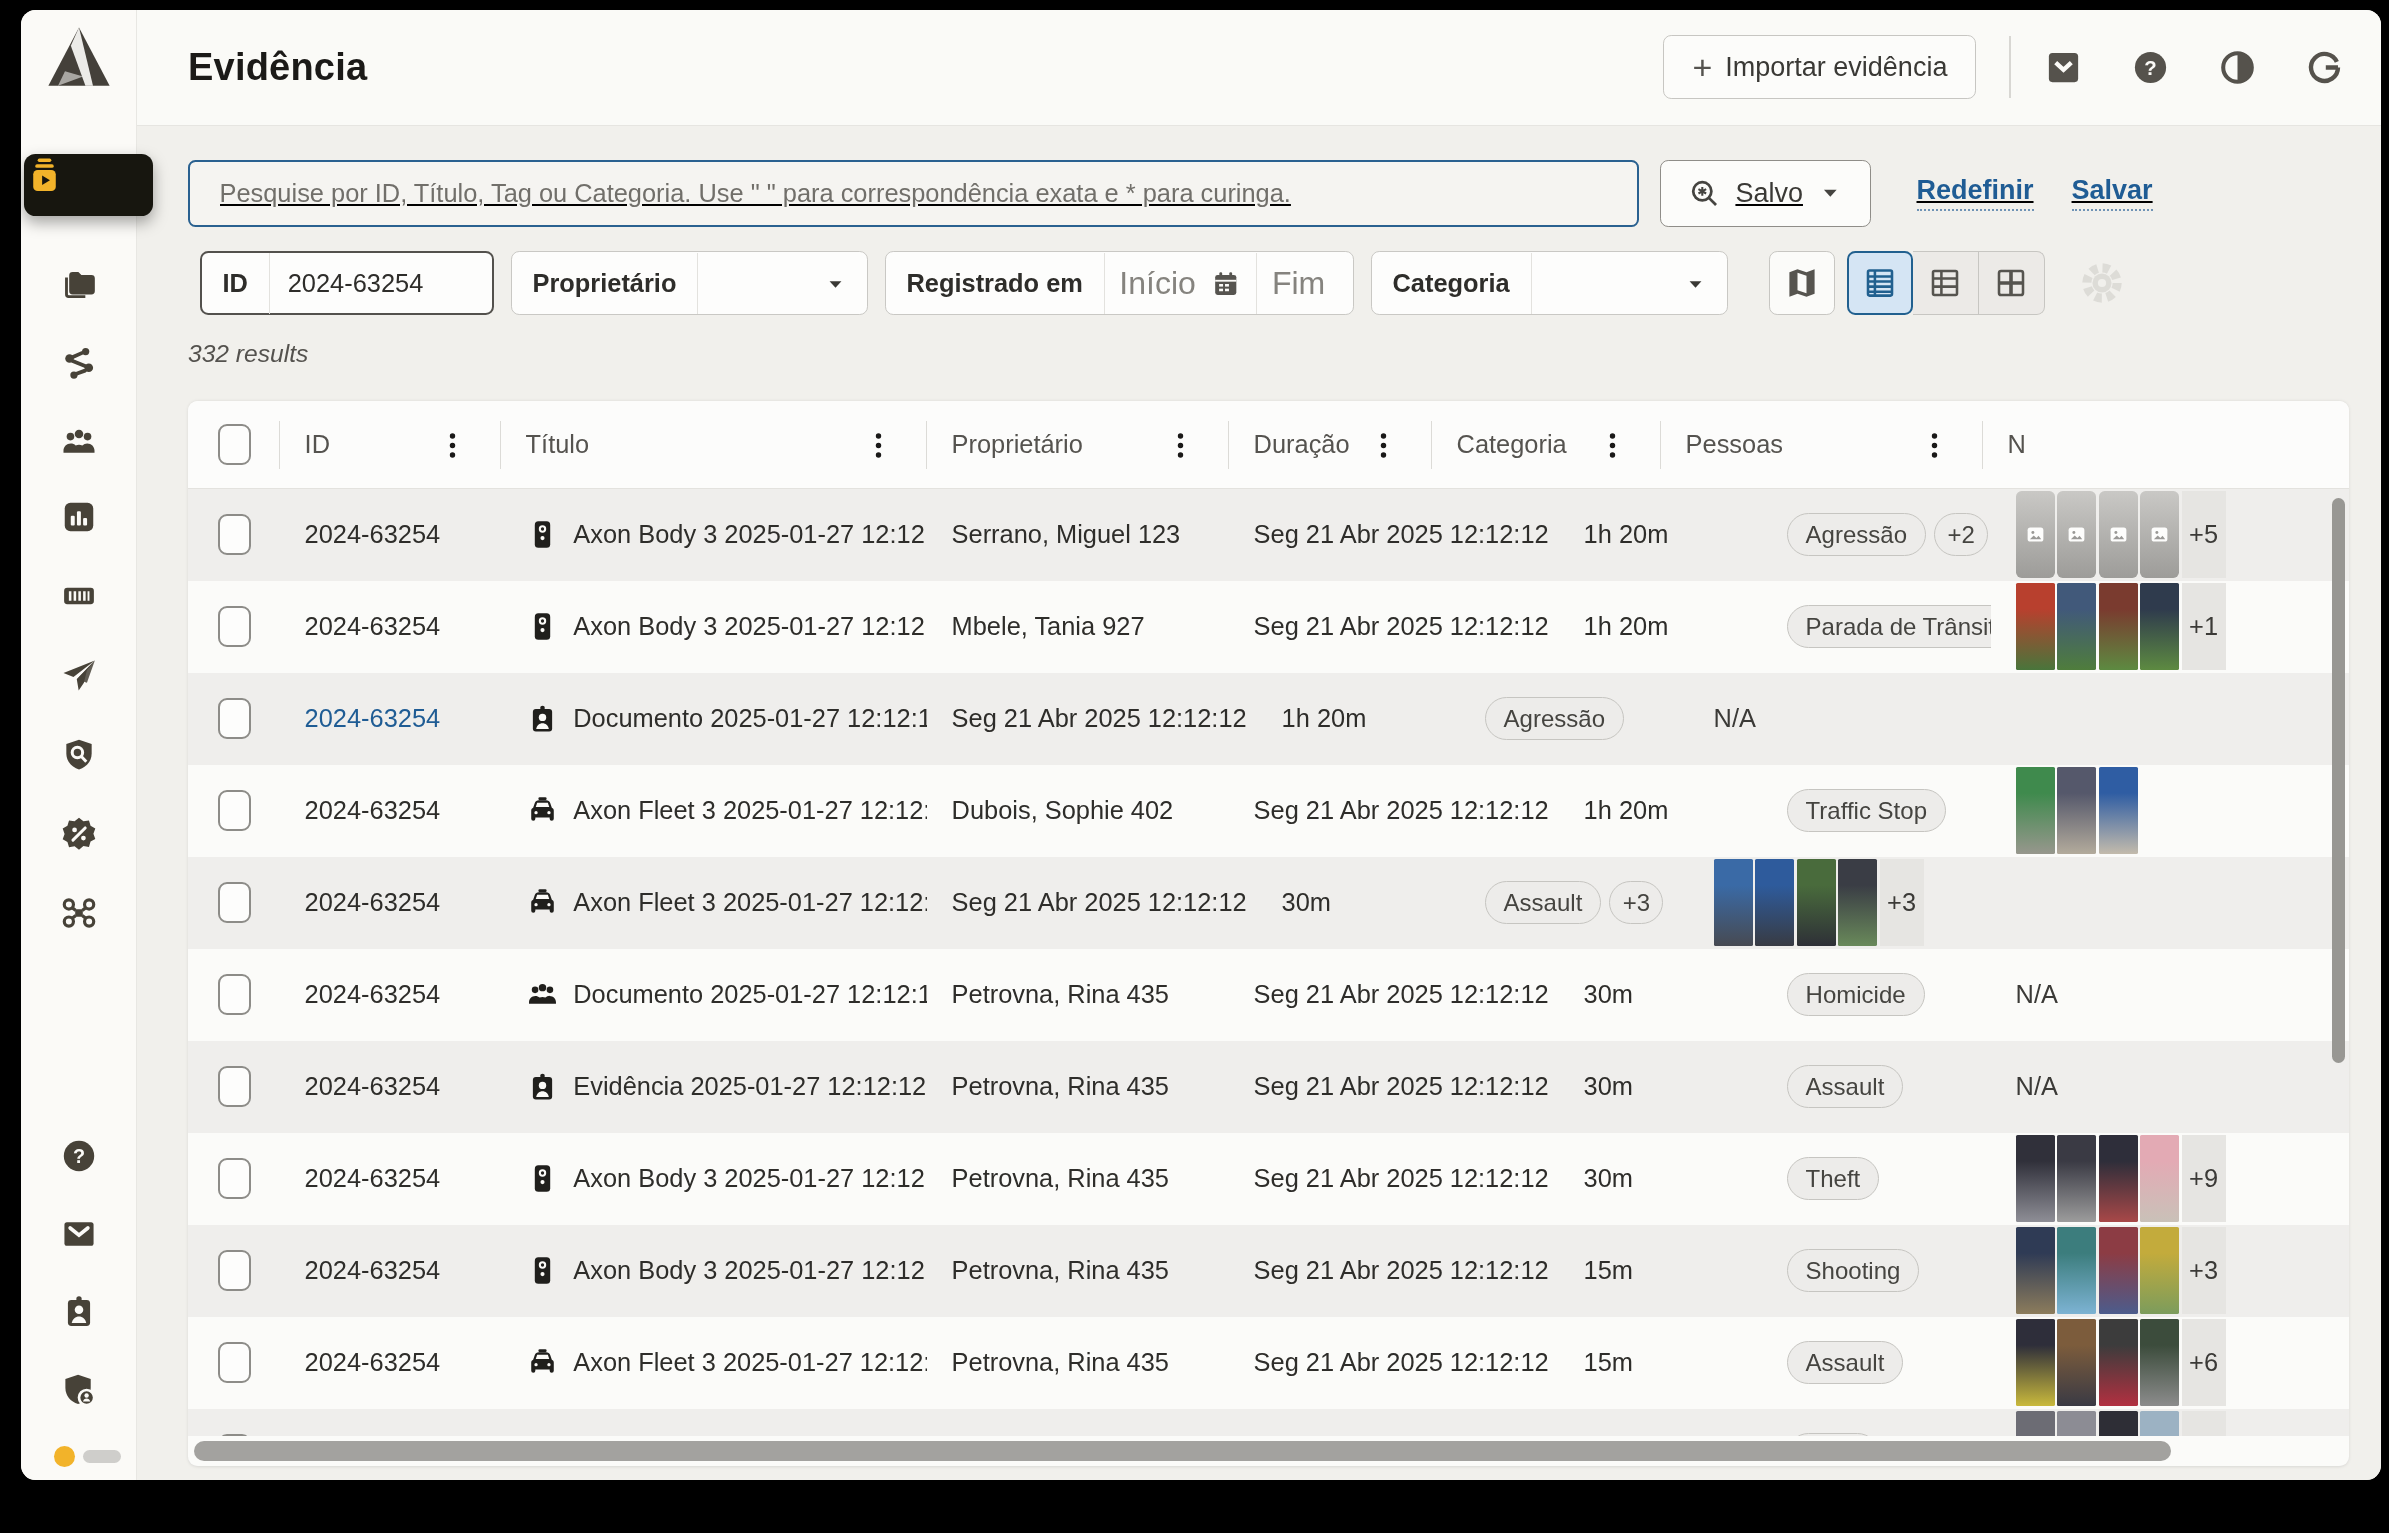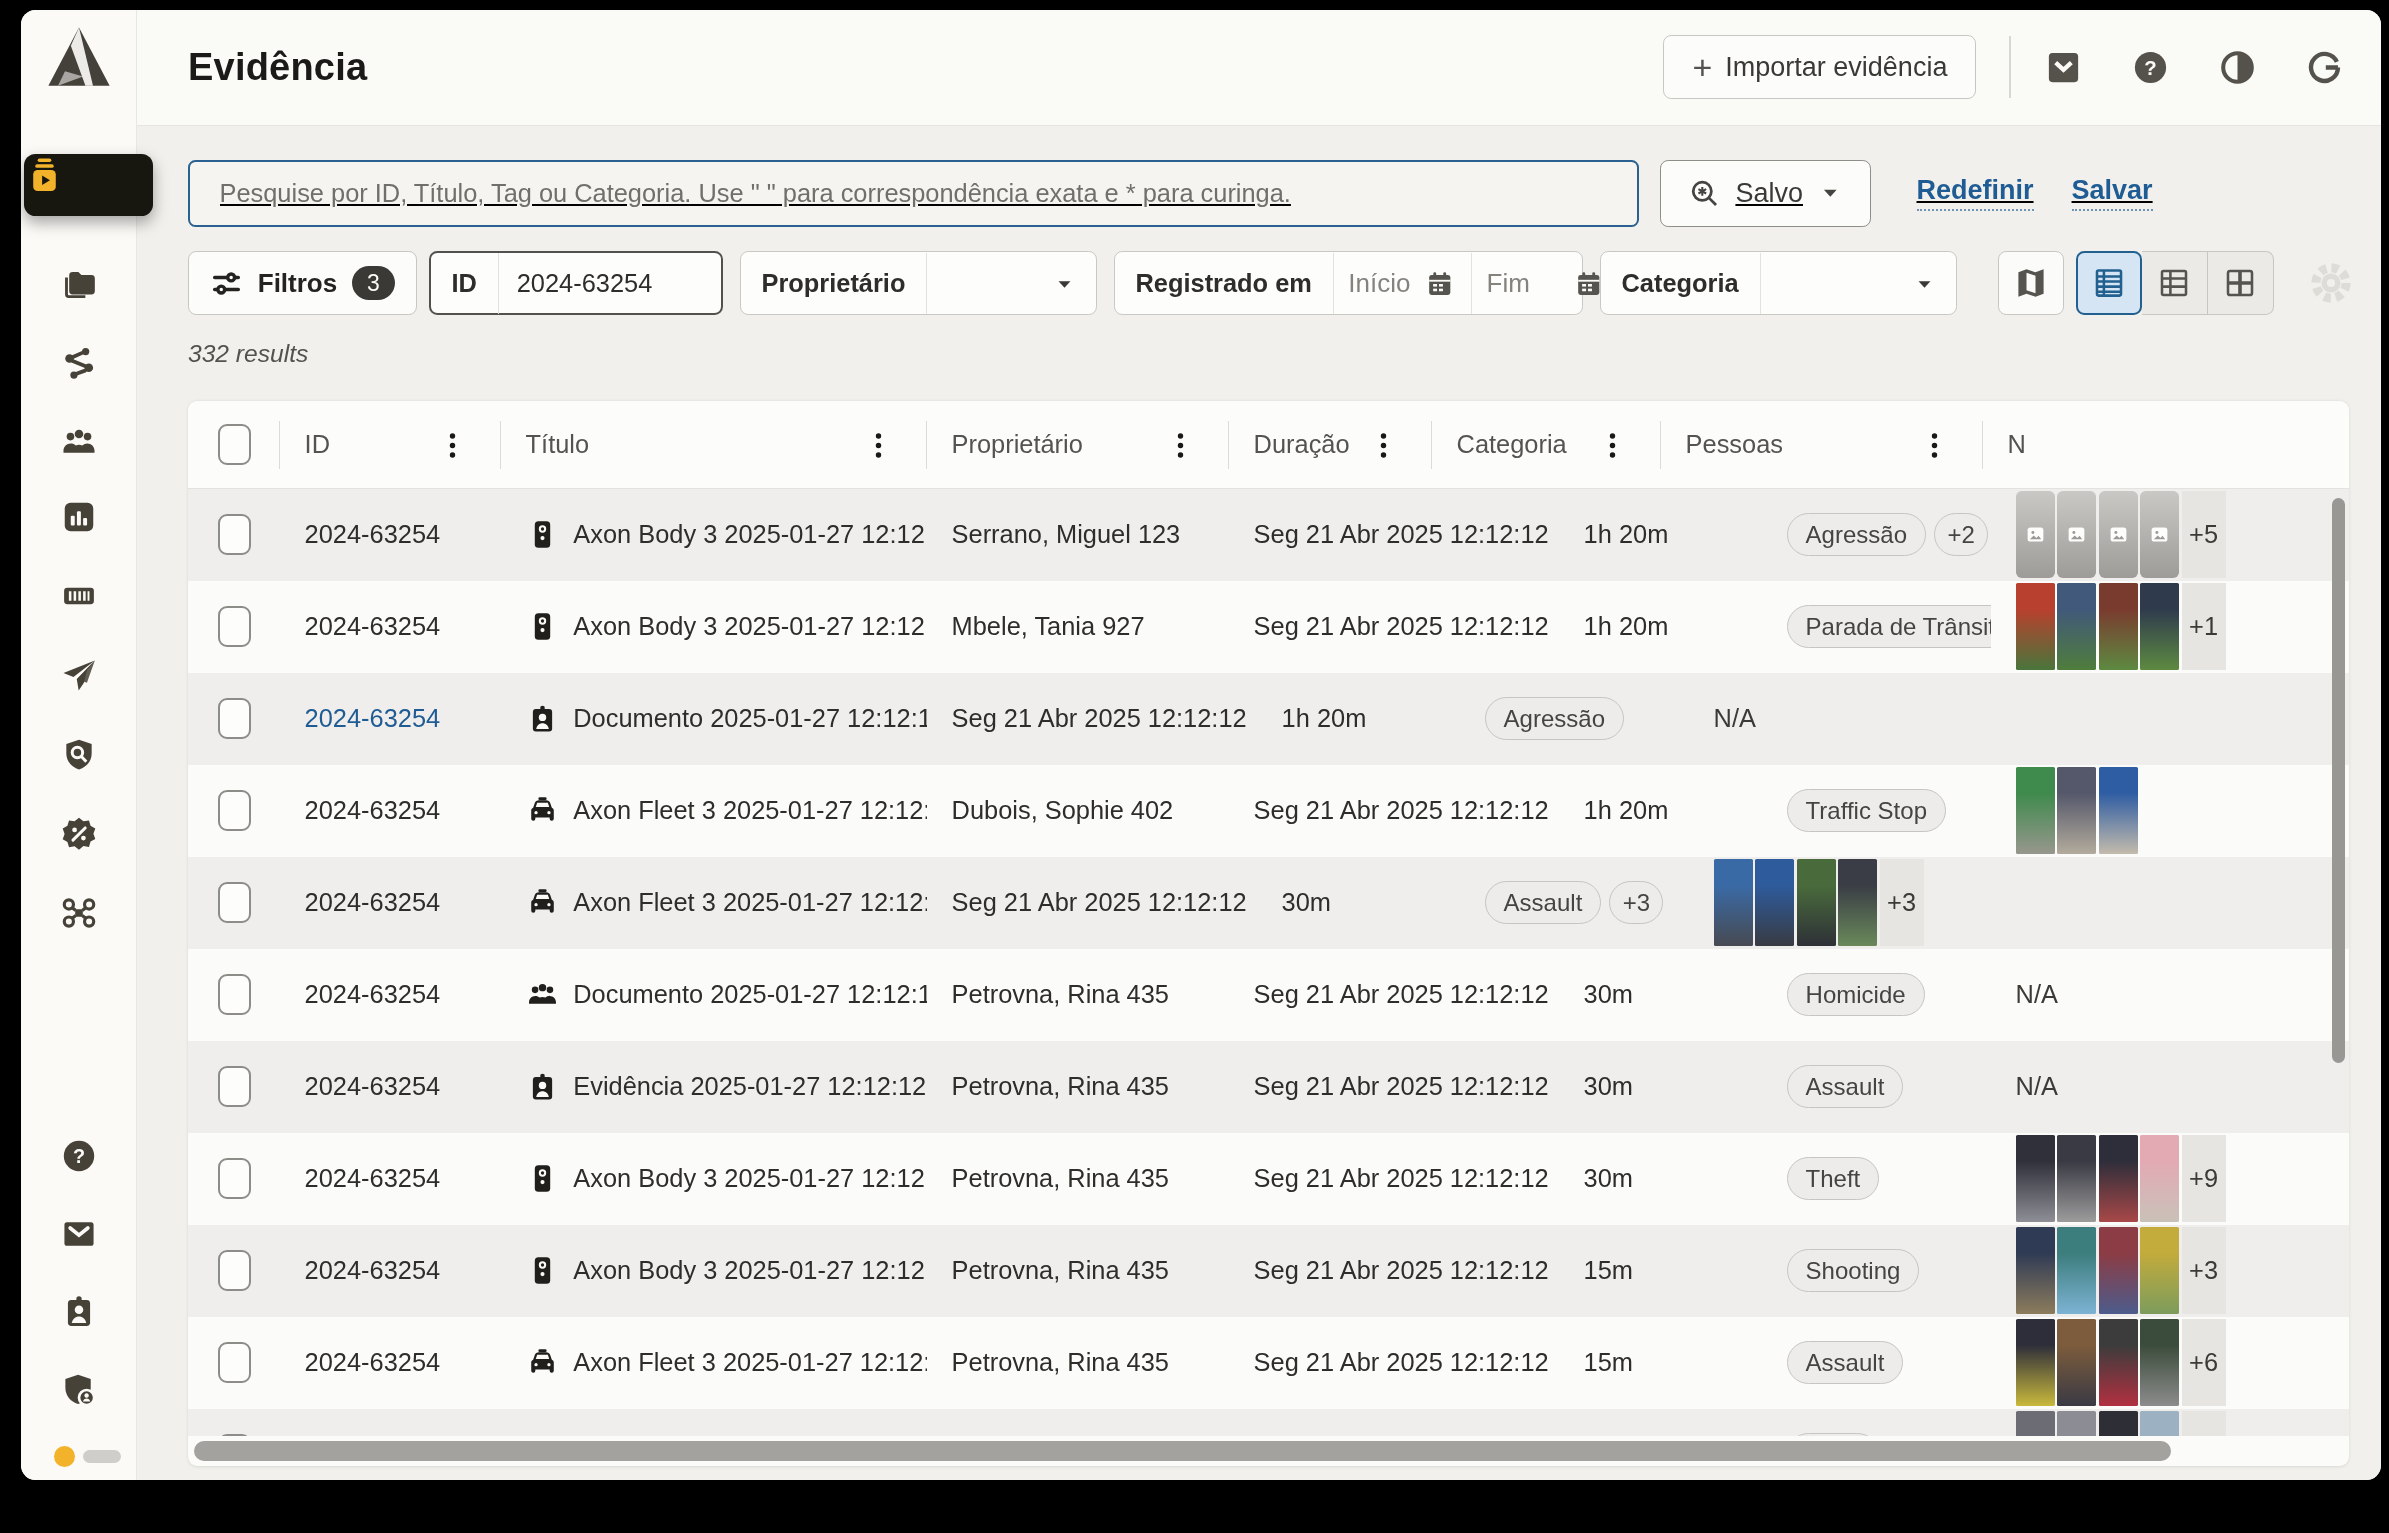--- a/index.html
+++ b/index.html
@@ -55,21 +55,21 @@
     color:#242320;cursor:pointer;font-family:inherit;flex:none;}
   .filters-btn .ic{width:33px;height:33px;color:#242320;}
   .filters-btn svg{width:100%;height:100%;display:block;}
   .filters-badge{background:#3a3935;color:#fbfaf7;font-size:23px;font-weight:400;border-radius:18px;
     min-width:43px;height:34px;display:flex;align-items:center;justify-content:center;padding:0 6.6px;}
   .ffield{height:64px;background:#fdfdfc;border:1.6px solid #c9c8c4;border-radius:8.2px;display:flex;
     align-items:center;flex:none;position:relative;}
   .ffield .flabel{font-size:25.4px;font-weight:700;color:#2e2d2a;padding:0 21px;white-space:nowrap;}
   .ffield .fsep{width:0.8px;height:61px;background:#e3e2de;flex:none;}
   .ffield .fval{font-size:25.4px;color:#2e2d2a;padding:0 18px;white-space:nowrap;}
-  .ffield .fph{font-size:26px;color:#85837e;padding:0 14.7px;white-space:nowrap;}
+  .ffield .fph{font-size:32px;color:#85837e;padding:0 14.7px;white-space:nowrap;}
   .ffield .fcaret{width:23px;height:23px;color:#3a3935;position:absolute;right:19.7px;top:21px;}
   .ffield .fcal{width:29.5px;height:29.5px;color:#56544f;flex:none;}
   .ffield svg{width:100%;height:100%;display:block;}
   .f-id{width:294px;margin-left:11.5px;border:2.5px solid #53514d;}
   .f-owner{width:357px;margin-left:17px;}
   .f-dates{width:469px;margin-left:17px;}
   .f-cat{width:357px;margin-left:17px;}
   .view-controls{display:flex;align-items:center;margin-left:41px;}
   .vbtn{width:66px;height:64px;background:#fbfbf9;border:1.6px solid #c7c6c2;border-radius:8.2px;
     display:flex;align-items:center;justify-content:center;color:#56544f;cursor:pointer;flex:none;}
@@ -365,31 +365,20 @@
               <svg viewBox="0 0 24 24" fill="currentColor">
                 <path d="m5.8 8.6 6.2 6.8 6.2-6.8z"></path>
               </svg>
             </span>
         </button>
         <span class="text-link link-reset">Redefinir</span>
         <span class="text-link link-save">Salvar</span>
       </div>
 
       <div class="filter-row">
-        <button class="filters-btn">
-          <span class="ic">
-              <svg viewBox="0 0 24 24" fill="none" stroke="currentColor" stroke-width="2.5" stroke-linecap="round">
-                <path d="M3.4 7.6h9.4M18.2 7.6h2.4M3.4 16.4h2.4M11 16.4h9.6"></path>
-                <circle cx="15.4" cy="7.6" r="2.5" fill="#fdfdfc"></circle>
-                <circle cx="8.2" cy="16.4" r="2.5" fill="#fdfdfc"></circle>
-              </svg>
-            </span>
-          <span>Filtros</span>
-          <span class="filters-badge">3</span>
-        </button>
 
         <div class="ffield f-id">
           <span class="flabel">ID</span>
           <span class="fsep"></span>
           <span class="fval">2024-63254</span>
         </div>
 
         <div class="ffield f-owner">
           <span class="flabel">Proprietário</span>
           <span class="fsep"></span>

